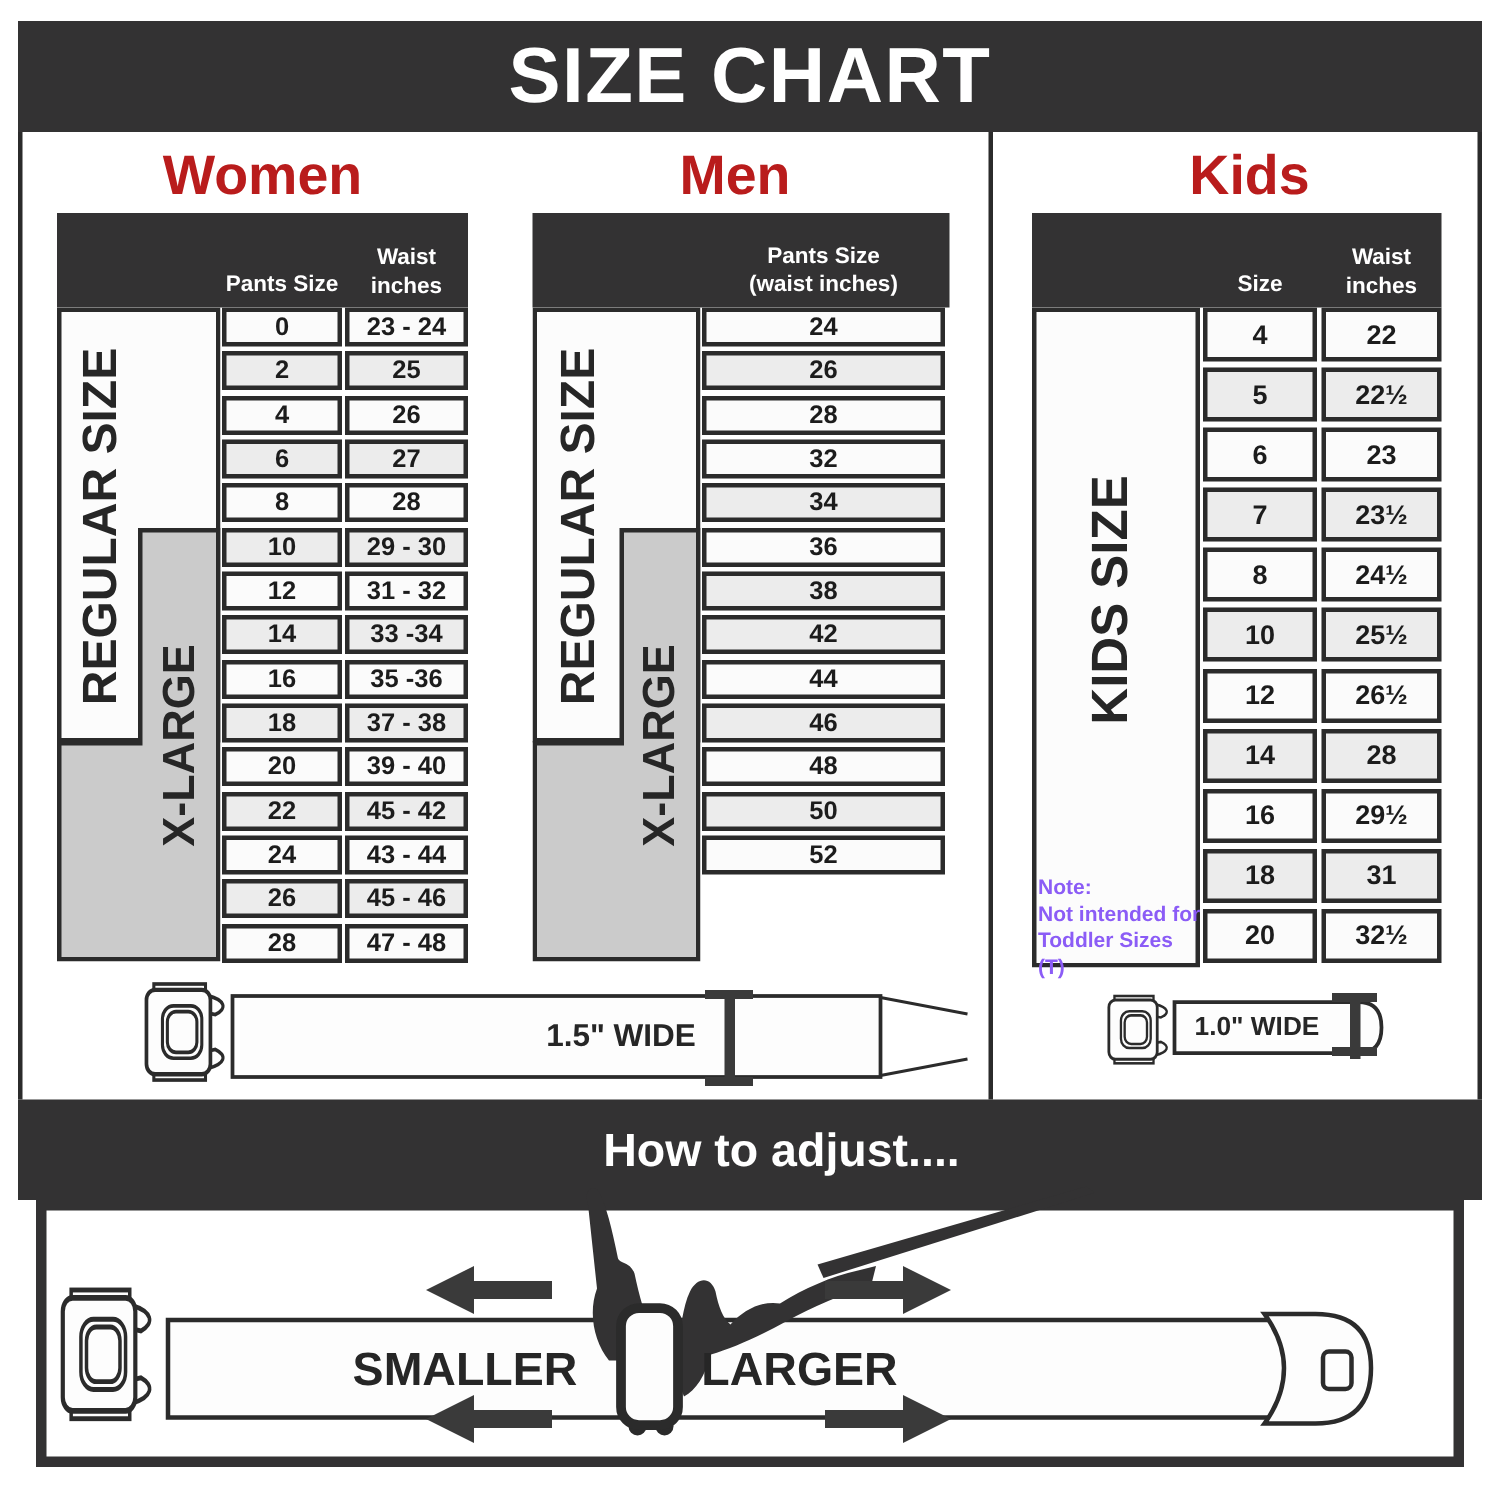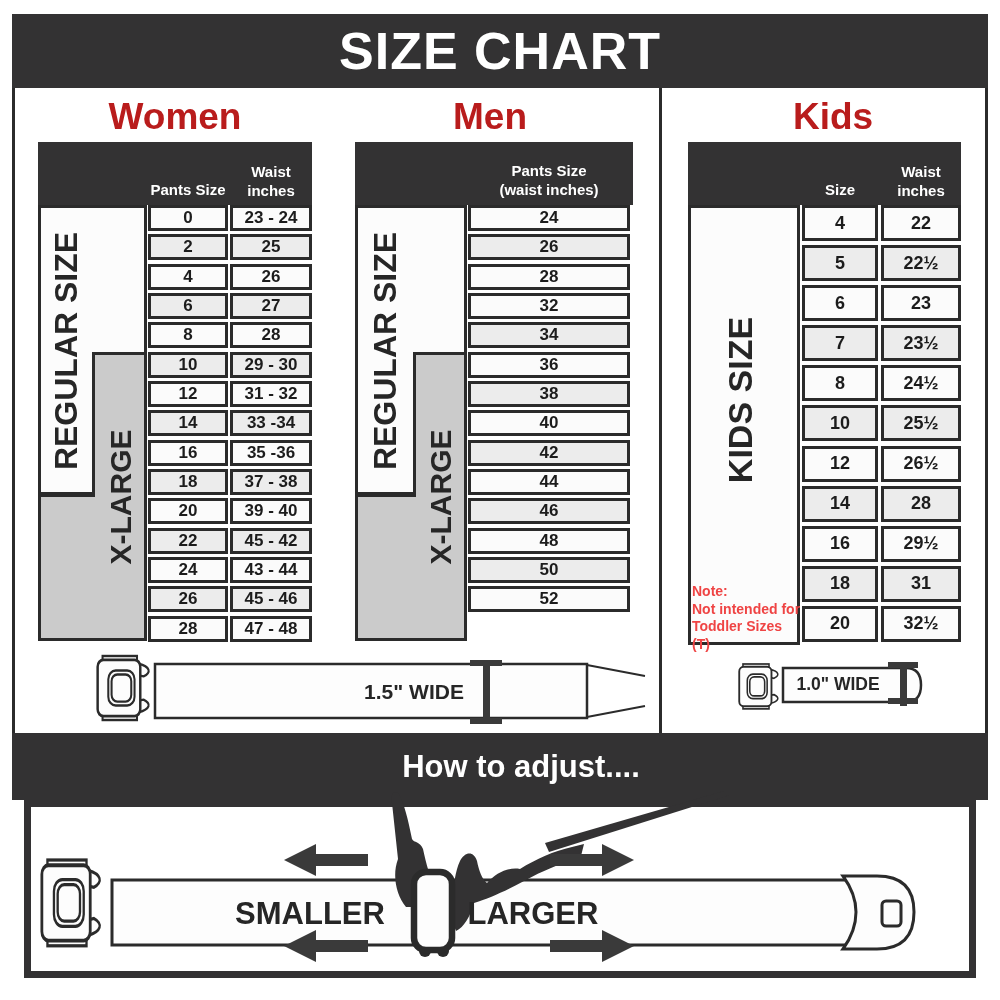--- a/index.html
+++ b/index.html
@@ -17,21 +17,21 @@
   .col{position:absolute;display:flex;flex-direction:column;}
   .col-w{gap:3.35px;}
   .col-k{gap:4.1px;}
   .cell{box-sizing:border-box;border:3px solid #2b2b2b;background:#fbfbfb;
         display:flex;align-items:center;justify-content:center;
         font-weight:bold;color:#1c1c1c;}
   .cell.alt{background:#ececec;}
   .cell-w{height:26px;font-size:17px;}
   .cell-k{height:36px;font-size:18px;}
   #kids-note{position:absolute;left:692px;top:583px;width:110px;font-size:14px;font-weight:bold;
-             color:#ef4444;line-height:1.25;}
+             color:#8b5cf6;line-height:1.25;}
   #adjust-bar{left:12px;top:733px;width:976px;height:67px;display:flex;align-items:center;}
   #adjust-bar span{color:#fff;font-size:31px;font-weight:bold;padding-left:42px;}
   #bottom-panel{left:24px;top:800px;width:952px;height:178px;box-sizing:border-box;
                 border:7px solid #333233;background:#fff;}
   svg text{font-family:"Liberation Sans",sans-serif;font-weight:bold;fill:#262626;}
 </style>
 </head>
 <body>
 
 <div id="canvas">
@@ -109,21 +109,20 @@
     <text transform="translate(85 292) rotate(-90)" text-anchor="middle" dominant-baseline="central" font-size="30">X-LARGE</text>
   </svg>
   <div id="men-col" class="col col-w" style="left:468px;top:205px;width:162px;">
       <div class="cell cell-w">24</div>
       <div class="cell cell-w alt">26</div>
       <div class="cell cell-w">28</div>
       <div class="cell cell-w">32</div>
       <div class="cell cell-w alt">34</div>
       <div class="cell cell-w">36</div>
       <div class="cell cell-w alt">38</div>
-      <div class="cell cell-w">40</div>
       <div class="cell cell-w alt">42</div>
       <div class="cell cell-w">44</div>
       <div class="cell cell-w alt">46</div>
       <div class="cell cell-w">48</div>
       <div class="cell cell-w alt">50</div>
       <div class="cell cell-w">52</div>
     </div>
 
   <div class="thead" style="left:688px;top:142px;width:273px;height:63px;">
     <div class="hlab" style="left:114px;bottom:6px;width:76px;">Size</div>

